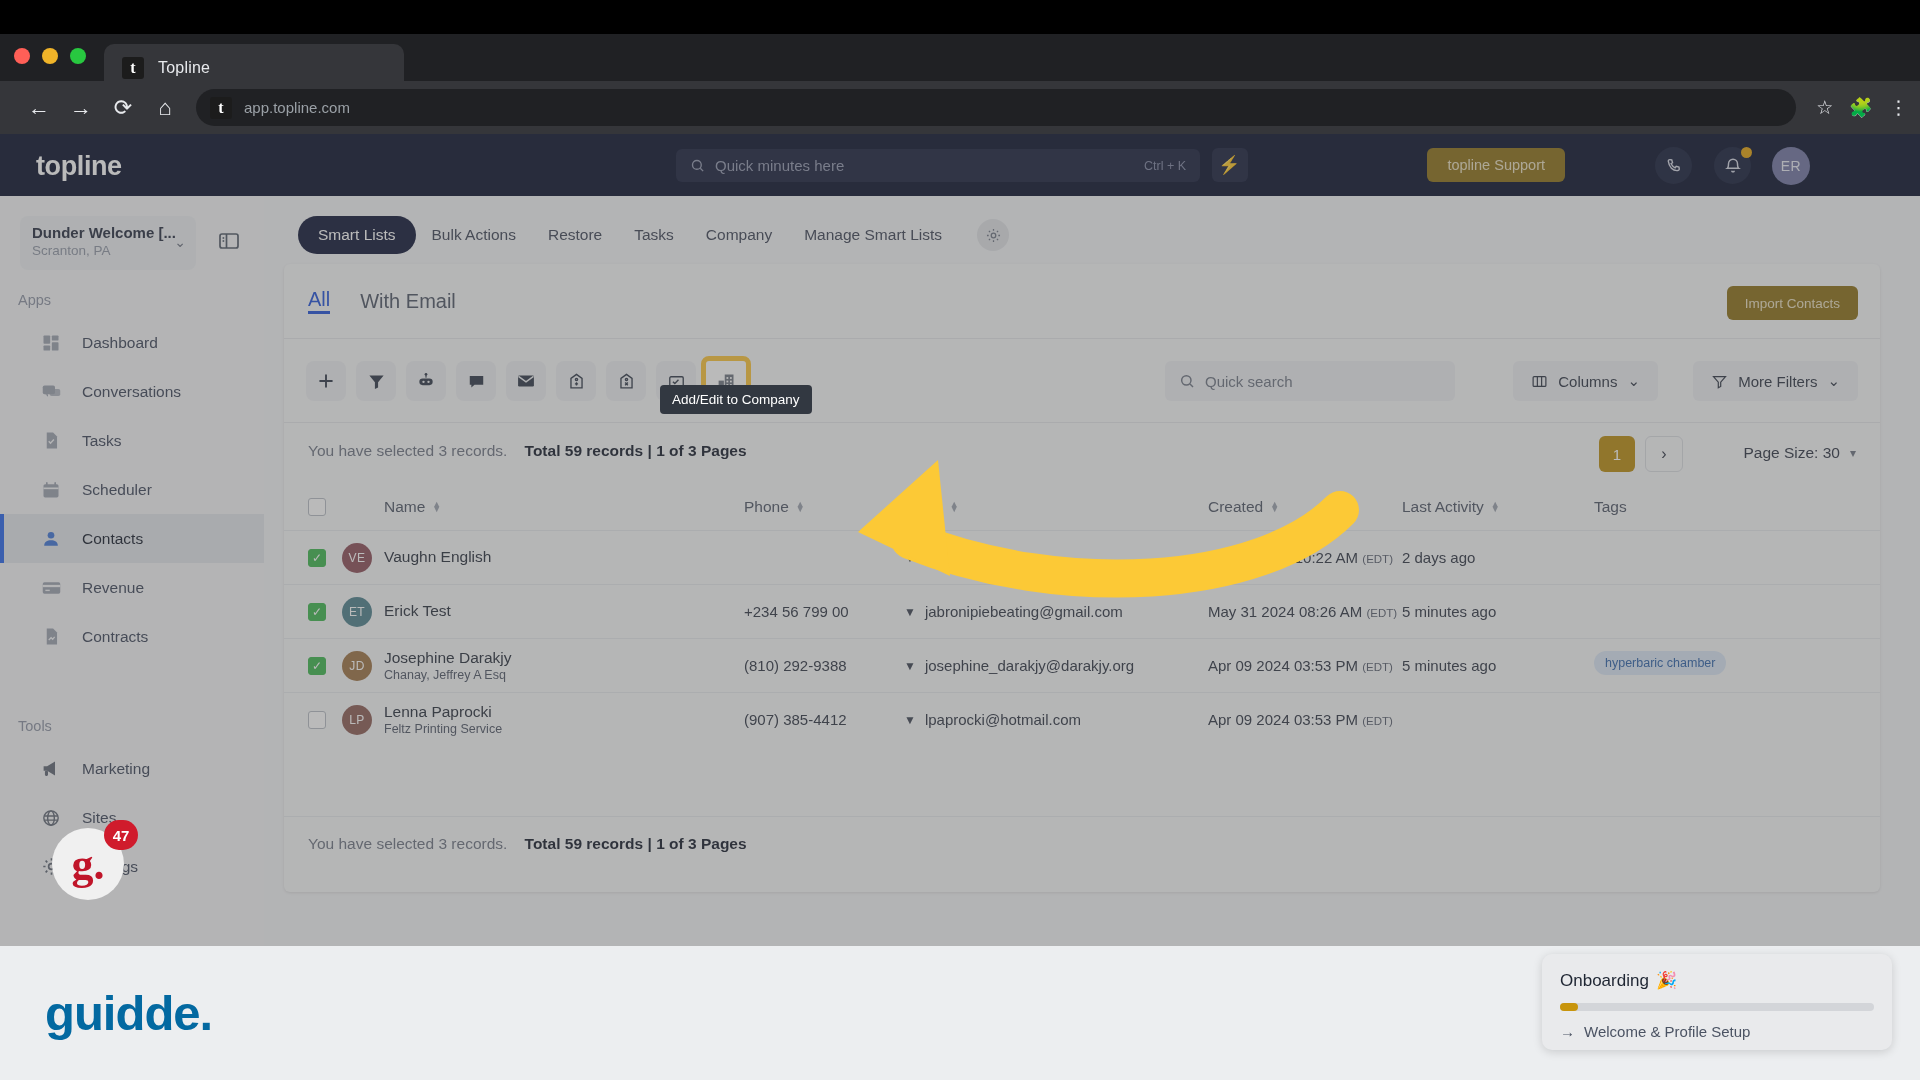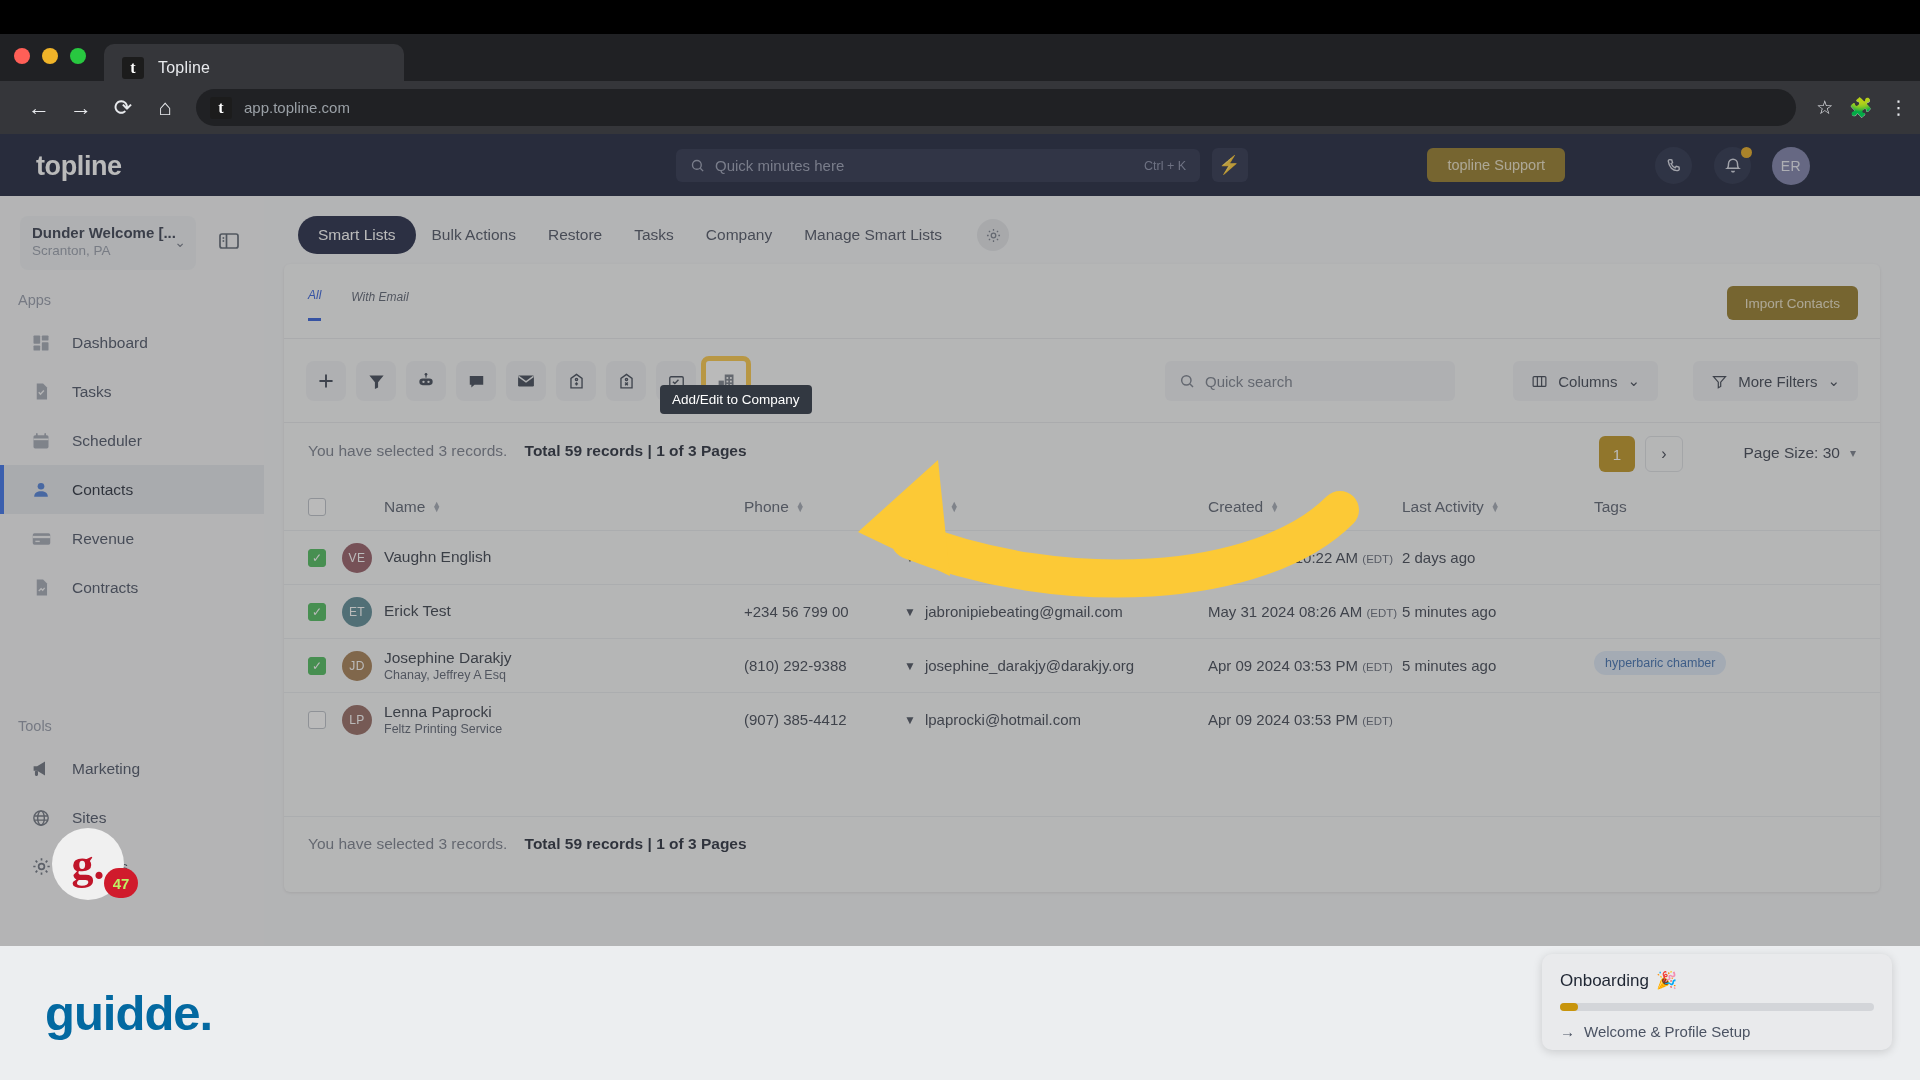--- a/index.html
+++ b/index.html
@@ -76,48 +76,48 @@
   .org {
     position:absolute; left:20px; top:20px; width:176px; height:54px; background:#eceef1;
     border-radius:8px; padding:8px 12px;
   }
   .org-name { color:#232a3d; font-size:15px; font-weight:bold; }
   .org-sub  { color:#8d94a3; font-size:13.5px; margin-top:2px; }
   .org-chev { position:absolute; right:10px; top:18px; color:#6b7280; font-size:14px; }
   .panel-toggle { position:absolute; left:216px; top:33px; width:26px; height:26px; color:#4b5563; }
   .sec-label { position:absolute; left:18px; color:#8a90a0; font-size:14.5px; }
   .nav { position:absolute; left:0; width:264px; }
-  .nav-item { position:relative; height:49px; display:flex; align-items:center; padding-left:30px; gap:20px; }
+  .nav-item { position:relative; height:49px; display:flex; align-items:center; padding-left:40px; gap:20px; }
   .nav-item.active { background:#e2e5ea; }
   .nav-item.active::before { content:""; position:absolute; left:0; top:0; width:4px; height:100%; background:#2563eb; }
   .nav-ic { width:22px; height:22px; display:flex; align-items:center; justify-content:center; }
   .nav-txt { color:#3a4256; font-size:15.5px; }
   .nav-item.active .nav-txt { color:#111827; }
 
   .guidde-badge { position:absolute; left:52px; top:828px; width:72px; height:72px; border-radius:50%;
                   background:#f0f0f0; display:flex; align-items:center; justify-content:center;
                   color:#c0152a; font-size:44px; font-weight:bold; font-family:"Liberation Serif", serif; z-index:40; }
   .guidde-count { position:absolute; left:104px; top:820px; min-width:34px; height:30px; padding:0 6px;
-                  border-radius:15px; background:#d01b2c; color:#bef264; font-size:15px; font-weight:bold;
-                  display:flex; align-items:center; justify-content:center; z-index:41;margin-top:48px; }
+                  border-radius:15px; background:#d01b2c; color:#ffffff; font-size:15px; font-weight:bold;
+                  display:flex; align-items:center; justify-content:center; z-index:41; }
 
   
   .main { position:absolute; left:264px; top:62px; width:1656px; height:750px; }
 
   .tabs { position:absolute; left:34px; top:20px; display:flex; align-items:center; gap:0; }
   .tab-pill { height:38px; padding:0 20px; border-radius:19px; background:#0b1233; color:#fff;
               font-size:15.5px; display:flex; align-items:center; }
   .tab-plain { height:38px; padding:0 16px; color:#3b4254; font-size:15.5px; display:flex; align-items:center; }
   .tabs-gear { width:32px; height:32px; border-radius:50%; background:#e0e2e6; display:flex;
                align-items:center; justify-content:center; color:#6b7280; margin-left:6px; }
   .panel { position:absolute; left:20px; top:68px; width:1596px; height:628px; background:#f7f8f9;
            border-radius:6px; box-shadow:0 1px 3px rgba(0,0,0,.10); }
 
   .subtabs { position:absolute; left:24px; top:24px; display:flex; gap:30px; align-items:center; }
-  .subtab { font-size:12px; color:#4b5363; padding-bottom:16px;font-style:italic; }
+  .subtab { font-size:20px; color:#4b5363; padding-bottom:0; }
   .subtab.on { color:#1c4ed8; border-bottom:3px solid #1c4ed8; }
   .import-btn { position:absolute; right:22px; top:22px; height:34px; padding:0 18px; background:#8a6d12;
                 border-radius:6px; color:#e9dfc0; font-size:13.5px; display:flex; align-items:center; }
   .divider { position:absolute; left:0; width:1596px; height:1px; background:#e3e5e9; }
 
   .toolbar { position:absolute; left:22px; top:97px; display:flex; align-items:center; gap:10px; }
   .tb-btn { width:40px; height:40px; border-radius:8px; background:#eceef1; display:flex;
             align-items:center; justify-content:center; color:#2c3545; }
   .tb-btn.hl { background:#fff; outline:5px solid #fcc335; border-radius:3px; }
 
@@ -275,20 +275,30 @@
                 <rect x="3" y="3" width="8" height="10" rx="1"></rect>
                 <rect x="13" y="3" width="8" height="6" rx="1"></rect>
                 <rect x="13" y="11" width="8" height="10" rx="1"></rect>
                 <rect x="3" y="15" width="8" height="6" rx="1"></rect>
               </svg>
             </span>
             <span class="nav-txt">Dashboard</span>
           </div>
           <div class="nav-item">
             <span class="nav-ic">
+              <svg width="21" height="21" viewBox="0 0 24 24" fill="#9aa0ad">
+                <rect x="2" y="5" width="14" height="10" rx="2"></rect>
+                <path d="M5 15h3v3z"></path>
+                <rect x="10" y="9" width="12" height="8" rx="2" opacity=".75"></rect>
+              </svg>
+            </span>
+            <span class="nav-txt">Conversations</span>
+          </div>
+          <div class="nav-item">
+            <span class="nav-ic">
               <svg width="19" height="19" viewBox="0 0 24 24" fill="#9aa0ad">
                 <path d="M6 2h8l5 5v15H6z"></path>
                 <path d="M8.5 13l2.2 2.3 4.3-4.6" stroke="#f4f5f7" stroke-width="1.8" fill="none"></path>
               </svg>
             </span>
             <span class="nav-txt">Tasks</span>
           </div>
           <div class="nav-item">
             <span class="nav-ic">
               <svg width="20" height="20" viewBox="0 0 24 24" fill="#9aa0ad">

